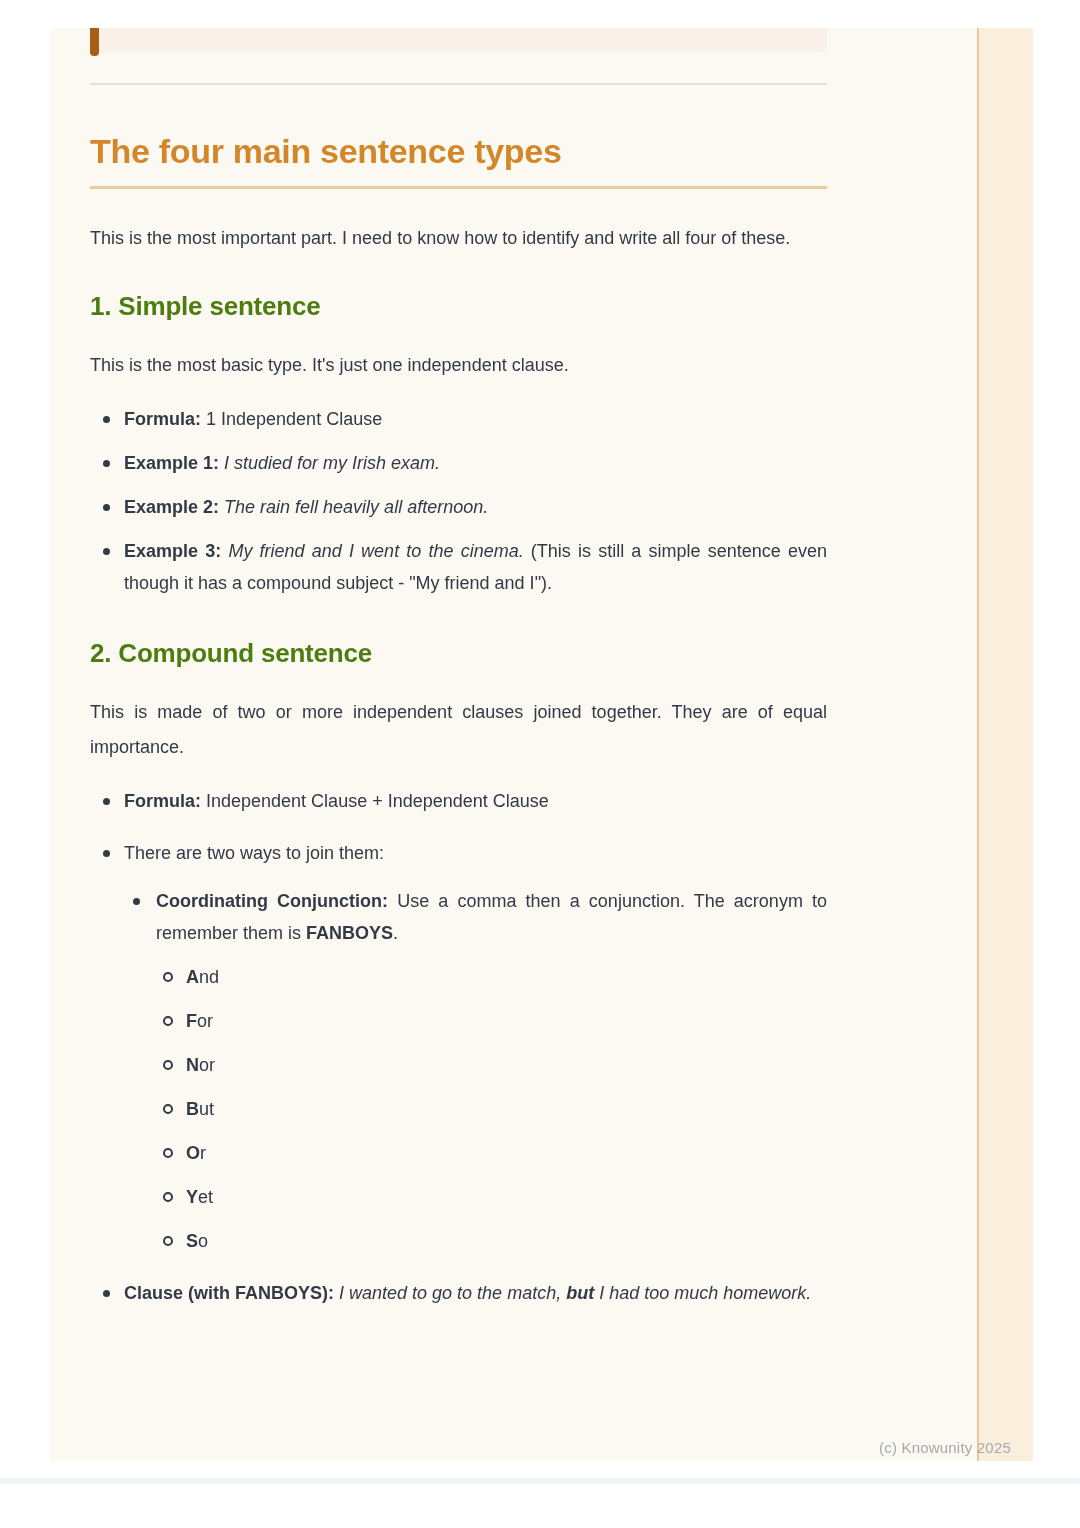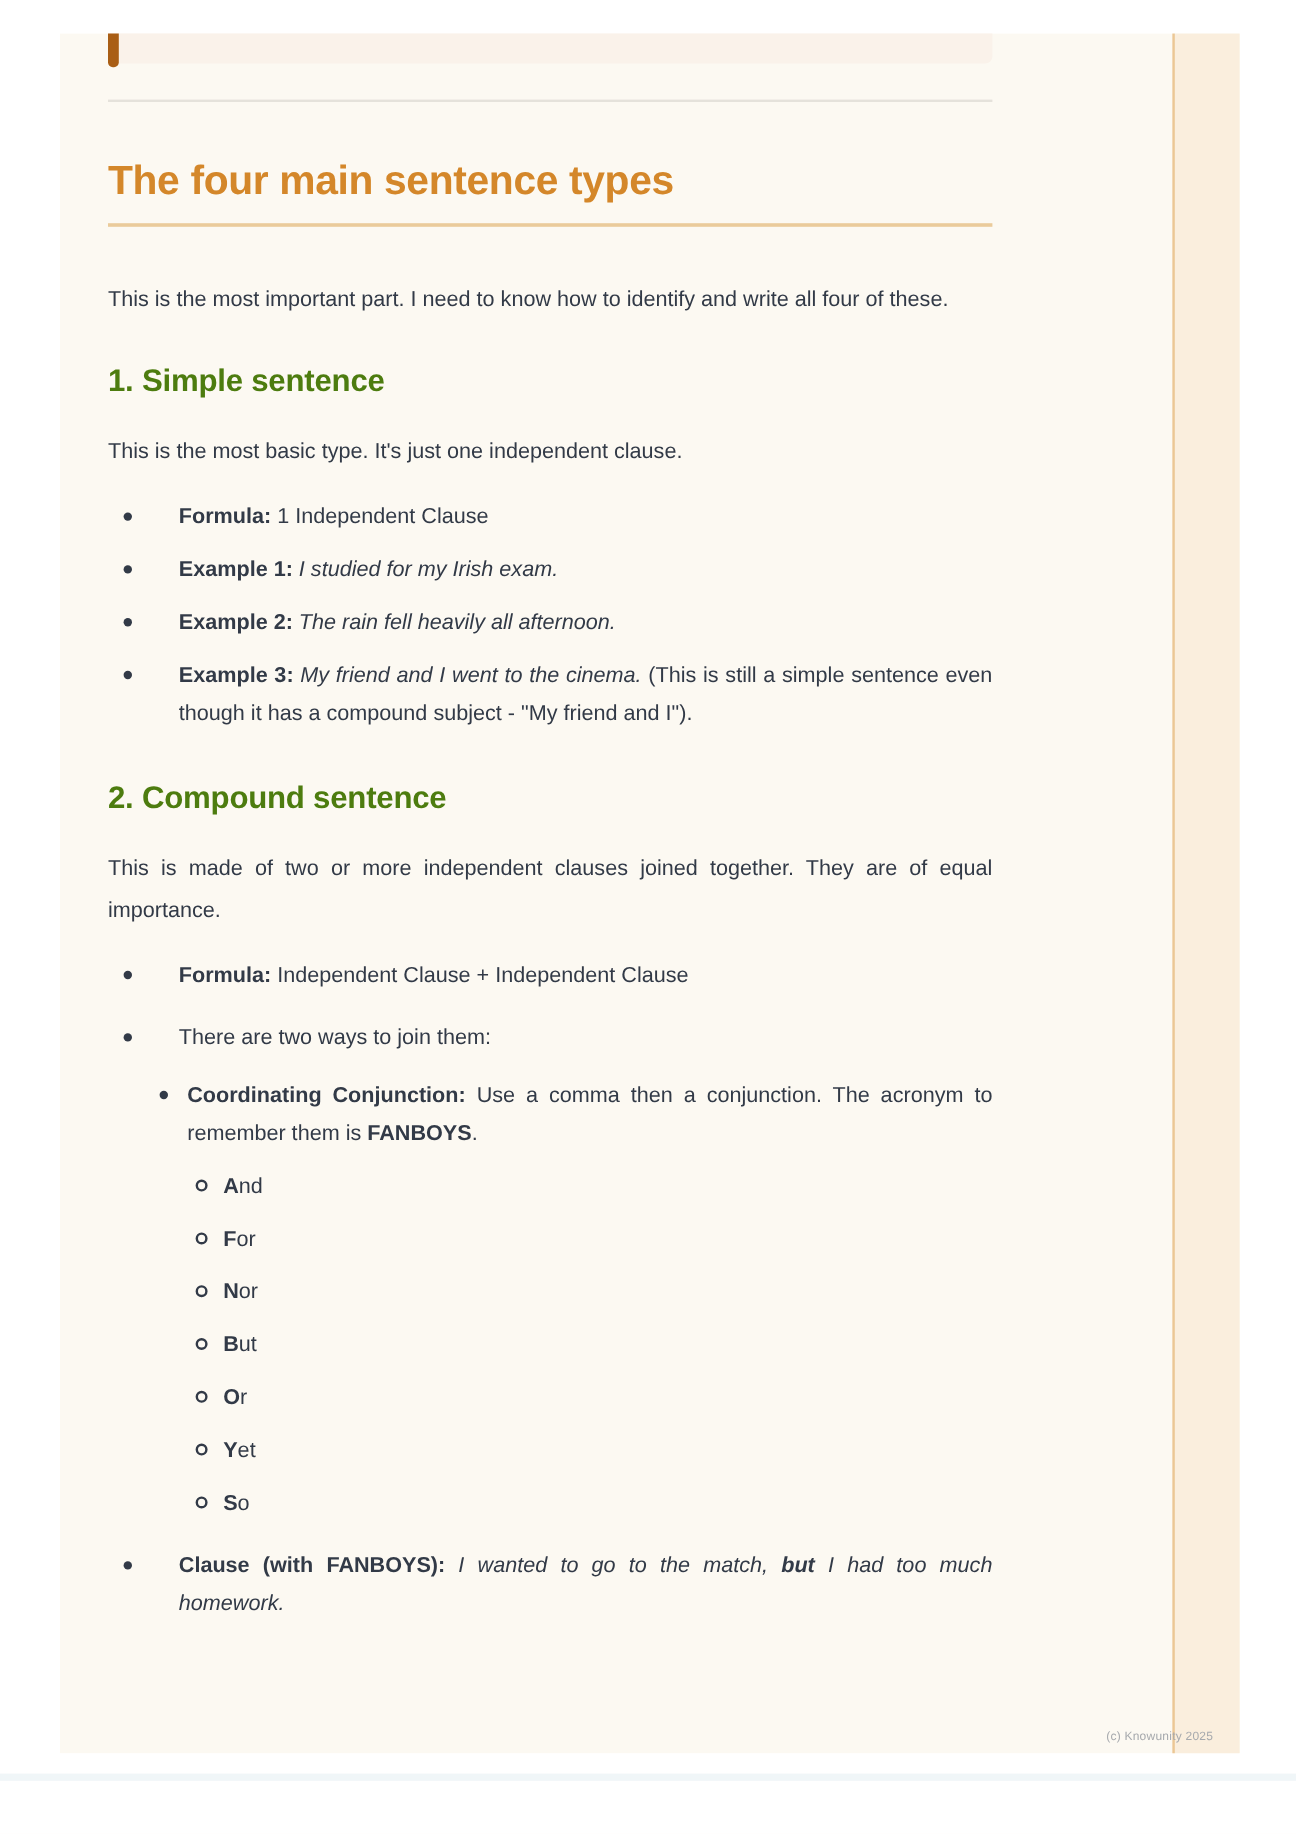--- a/index.html
+++ b/index.html
@@ -77,21 +77,21 @@
     height: 3px;
     background: #EACB9B;
     margin-top: 15px;
   }
   p.para {
     font-size: 18px;
     line-height: 35px;
     text-align: justify;
     margin: 26px 0 0 0;
   }
-  p.intro { margin-top: 43px; }
+  p.intro { margin-top: 32px; }
   h2.section-heading {
     font-size: 26px;
     line-height: 32px;
     font-weight: bold;
     color: #4d7c0f;
     letter-spacing: -0.2px;
     margin: 34px 0 0 0;
   }
   h2.second { margin-top: 38px; }
   .list { margin-top: 20px; }
@@ -99,21 +99,21 @@
     display: flex;
     align-items: flex-start;
   }
   .li-text {
     flex: 1;
     font-size: 18px;
     line-height: 32px;
     text-align: justify;
   }
   
-  .l1 { margin-top: 12px; gap: 25px; }
+  .l1 { margin-top: 12px; }
   .l1.first { margin-top: 0; }
   .l1 .marker-cell { flex: 0 0 34px; padding-left: 13px; box-sizing: border-box; }
   
   .sub-list { margin-top: 16px; }
   .l2 { margin-top: 20px; }
   .l2.first { margin-top: 0; }
   .l2 .marker-cell { flex: 0 0 66px; padding-left: 43px; box-sizing: border-box; }
   
   .circle-list { margin-top: 8px; }
   .l3 { margin-top: 12px; }
@@ -137,21 +137,21 @@
     margin-top: 11px;
   }
   .gap20 { margin-top: 20px; }
   .b  { font-weight: bold; }
   .i  { font-style: italic; }
   .bi { font-weight: bold; font-style: italic; }
   .watermark {
     position: absolute;
     top: 1438px;
     right: 69px;
-    font-size: 10px;
+    font-size: 15px;
     line-height: 20px;
     color: #A6A9AD;
     z-index: 5;
     letter-spacing: 0.2px;
   }
 </style>
 </head>
 <body>
 
 <div class="page">

